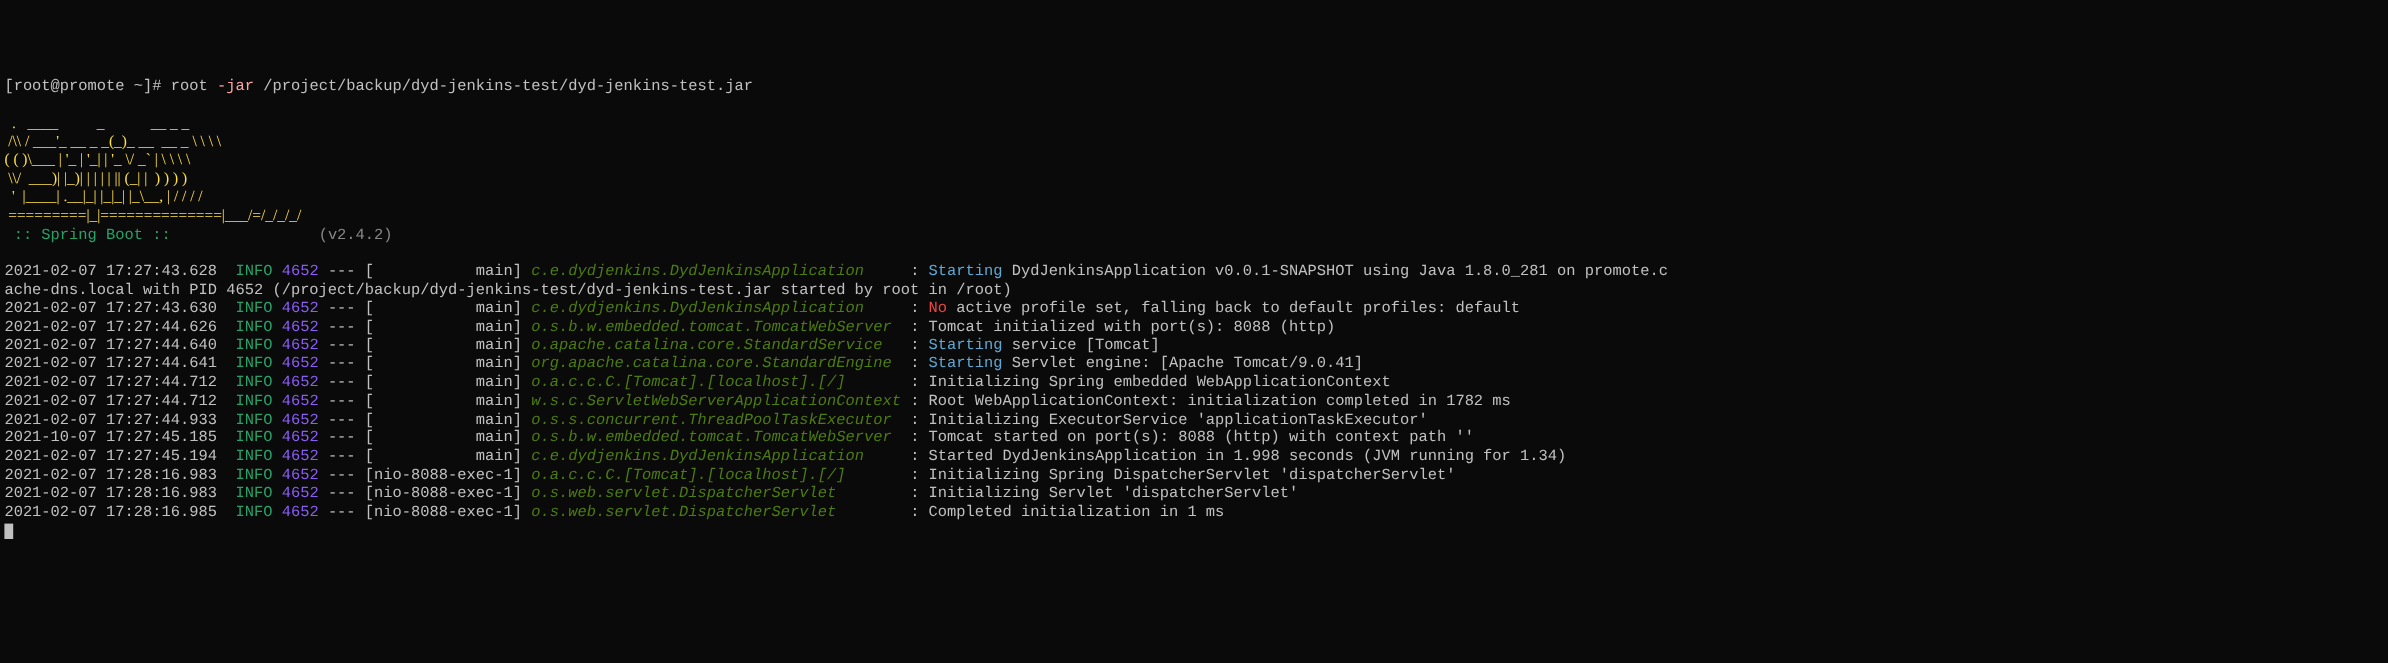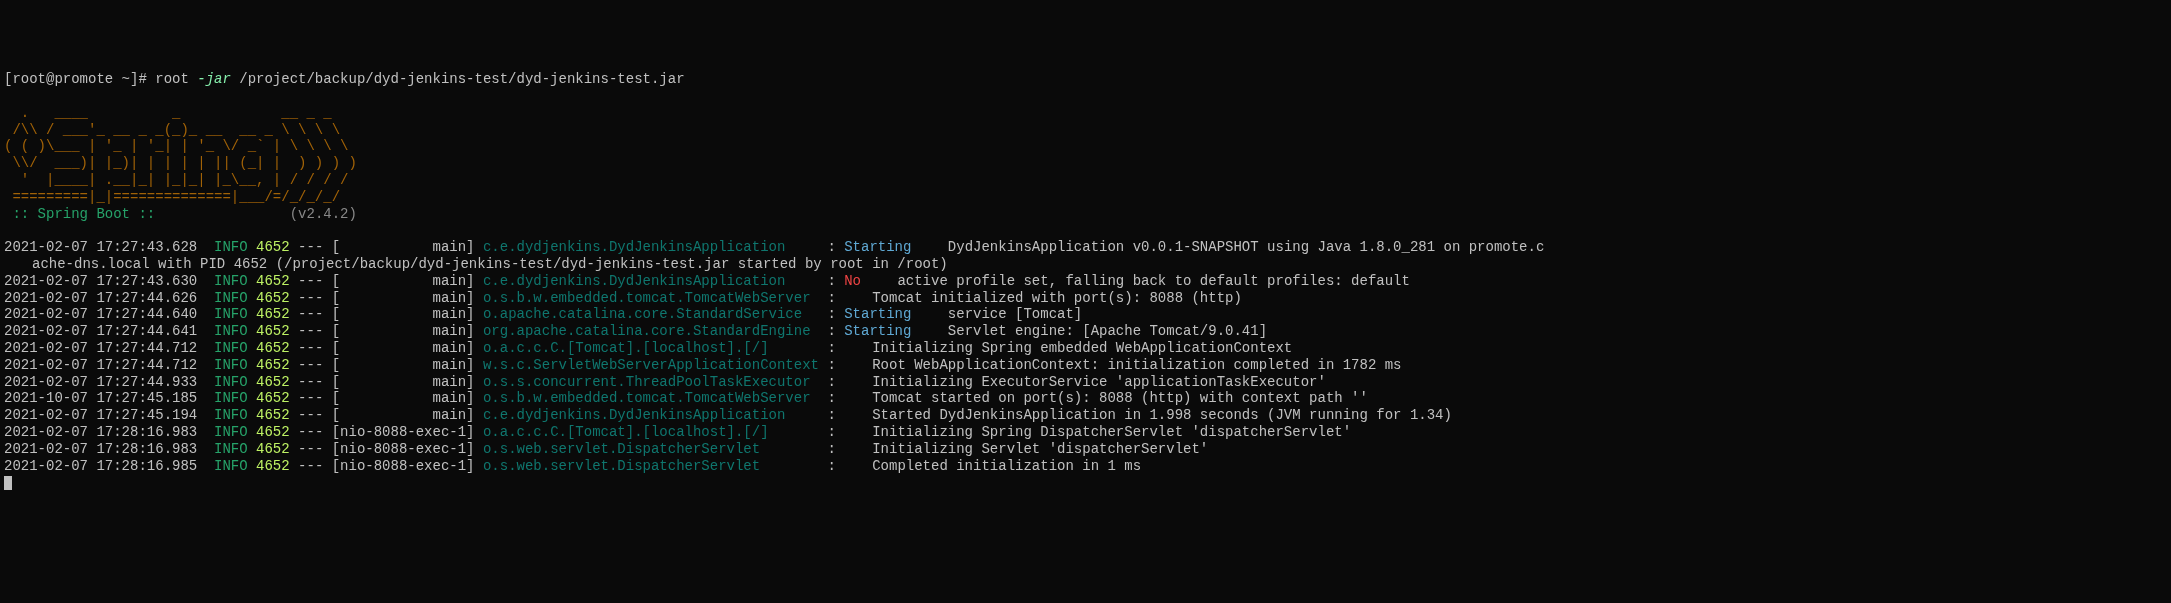--- a/index.html
+++ b/index.html
@@ -6,34 +6,34 @@
     body {
       background: #0a0a0a;
       color: #c0c0c0;
       font-family: 'Consolas', 'Courier New', monospace;
       font-size: 14px;
       line-height: 1.2;
       padding: 4px;
       white-space: pre;
     }
     .prompt-line { color: #c0c0c0; }
-    .cmd-flag { color: #86efac; font-style: italic; }
-    .ascii-art { color: #a16207; }
+    .cmd-flag { color: #fca5a5; }
+    .ascii-art { color: #fde047; font-family: Liberation Serif, serif; }
     .spring-boot-label { color: #26a269; margin-top: 47px; }
     .version-label { color: #888888; }
     .timestamp { color: #c0c0c0; margin-top: 28px; }
     .level-info { color: #26a269; }
-    .pid { color: #bef264; text-align: center; }
+    .pid { color: #8b5cf6; text-align: center; }
     .dashes { color: #c0c0c0; }
     .thread { color: #c0c0c0; }
-    .logger { color: #0f766e; }
+    .logger { color: #4d7c0f; font-style: italic; }
     .colon { color: #c0c0c0; }
     .msg-start-blue { color: #5fa8d3; }
     .msg-start-red { color: #ef4444; }
-    .msg-text { color: #c0c0c0; padding-left: 28px; }
+    .msg-text { color: #c0c0c0; }
     .cursor {
       background: #c0c0c0;
       display: inline-block;
       width: 8px;
       height: 14px;
       vertical-align: text-bottom;
     }
   </style>
 </head>
 <body>

